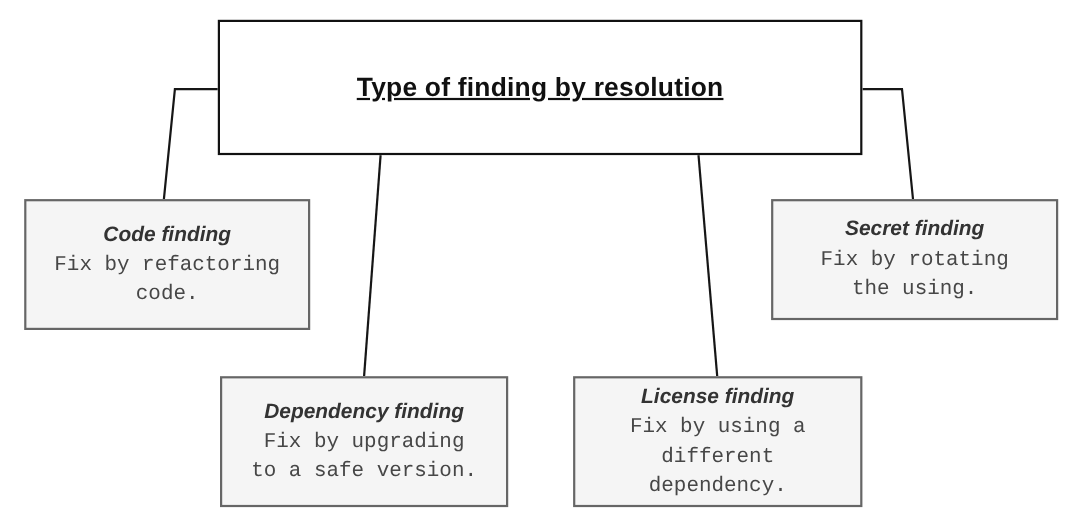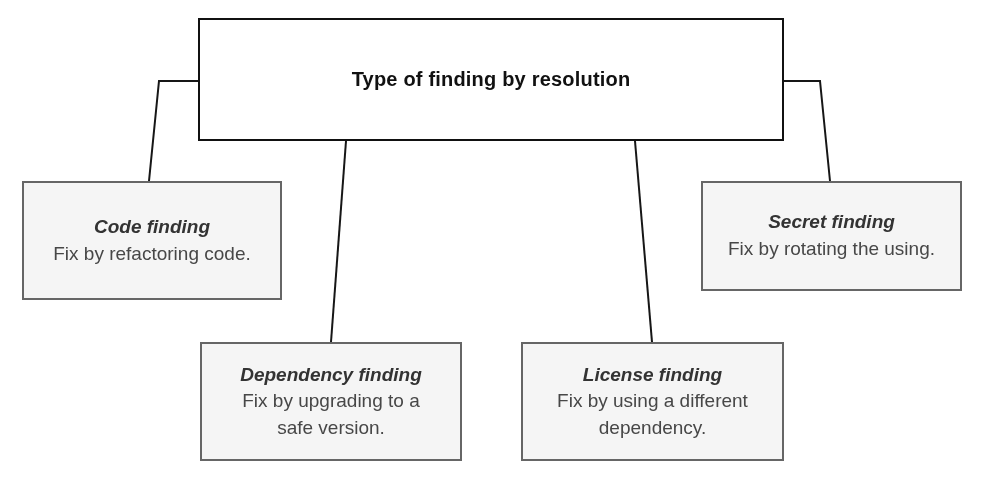--- a/index.html
+++ b/index.html
@@ -49,39 +49,41 @@
   }
   .node.root {
     left: 198px;
     top: 18px;
     width: 586px;
     height: 123px;
     background: var(--root-fill);
     border: 2px solid var(--root-border);
   }
   .root-label {
-    font-size: 20px;
+    font-size: 24px;
     font-weight: bold;
     color: var(--root-text);
     letter-spacing: 0.2px;
+    text-decoration: underline;
   }
   .node.child {
     background: var(--node-fill);
     border: 2px solid var(--node-border);
     padding: 8px 24px;
     font-size: 19px;
     line-height: 1.4;
   }
   .node.child .title {
     font-weight: bold;
     font-style: italic;
     color: var(--title-color);
   }
   .node.child .body {
     color: var(--body-color);
+    font-family: Liberation Mono, monospace;
   }
   .node.code      { left: 22px;  top: 181px; width: 260px; height: 119px; }
   .node.secret    { left: 701px; top: 181px; width: 261px; height: 110px; }
   .node.dependency{ left: 200px; top: 342px; width: 262px; height: 119px; }
   .node.license   { left: 521px; top: 342px; width: 263px; height: 119px; }
 </style>
 </head>
 <body>
 
 <div class="canvas">

